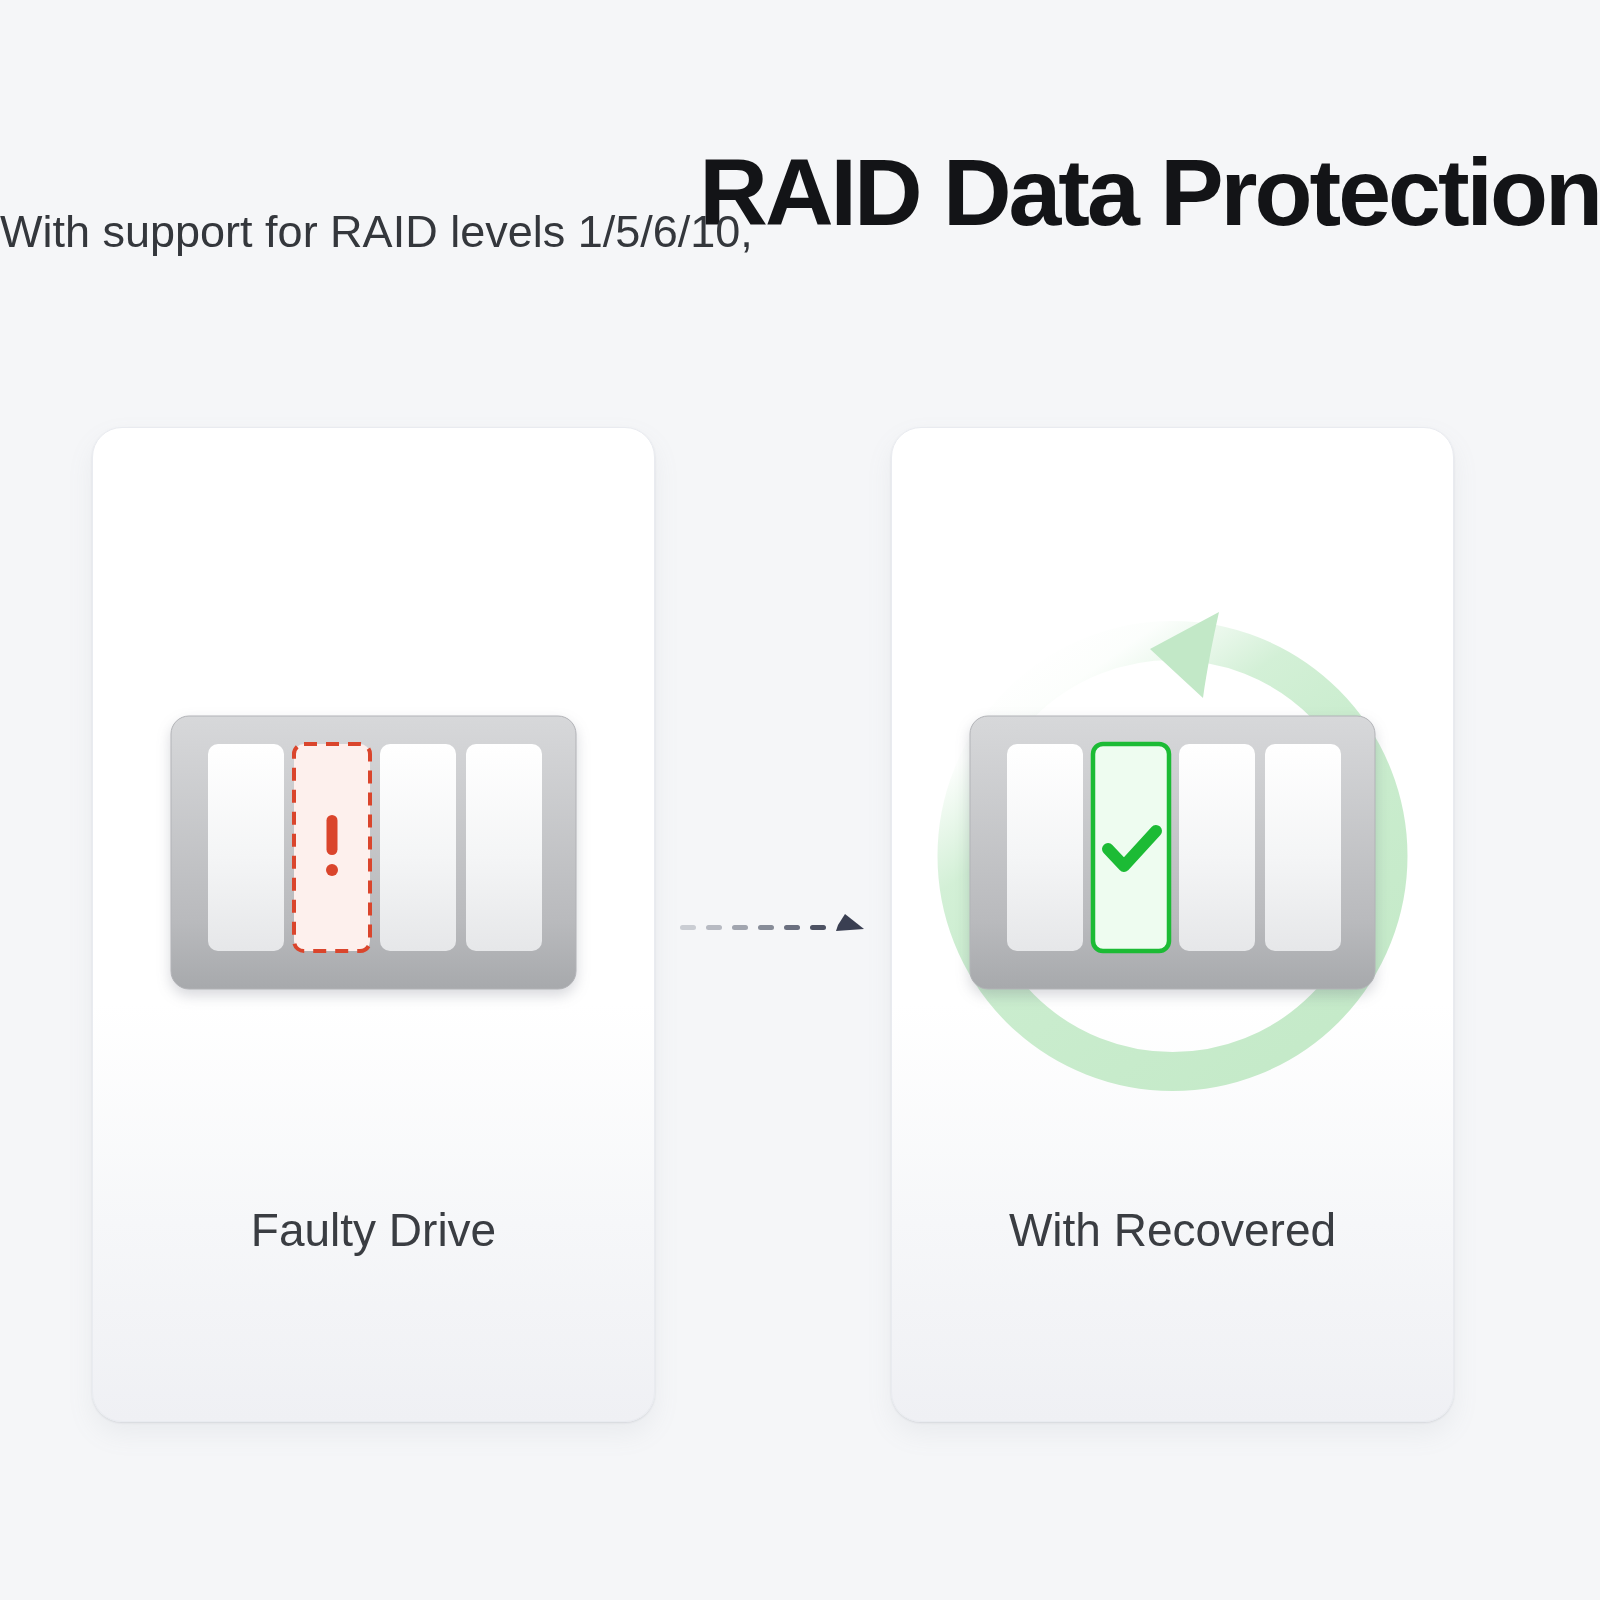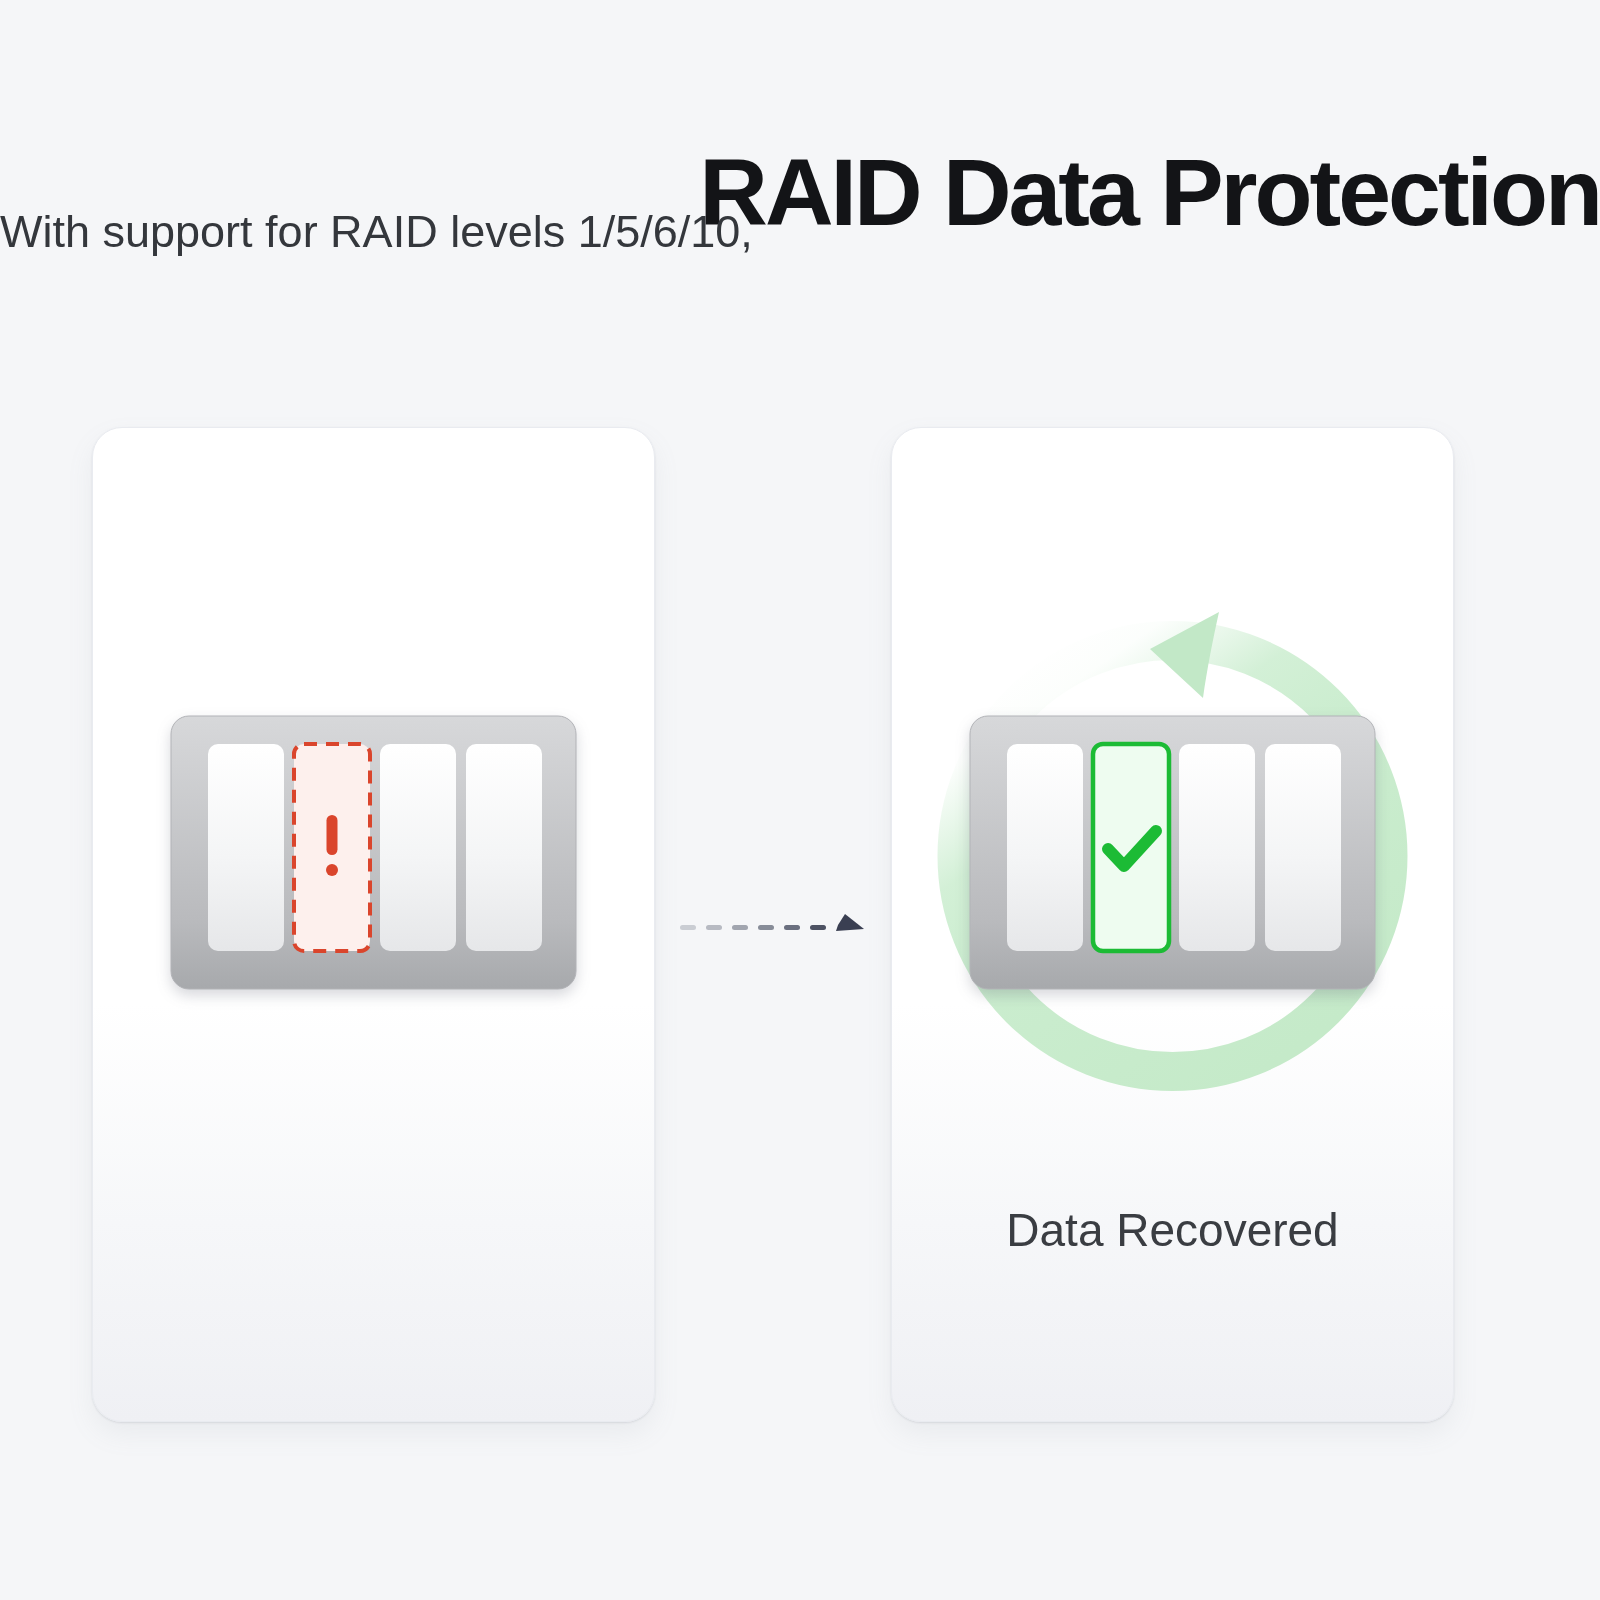--- a/index.html
+++ b/index.html
@@ -100,20 +100,21 @@
         <rect x="37" y="28" width="76" height="207" rx="10" fill="url(#bayGradL)"></rect>
         <rect class="faulty-bay" x="123" y="28" width="76" height="207" rx="10"></rect>
         <rect x="209" y="28" width="76" height="207" rx="10" fill="url(#bayGradL)"></rect>
         <rect x="295" y="28" width="76" height="207" rx="10" fill="url(#bayGradL)"></rect>
         <g>
           <rect class="excl" x="155.5" y="99" width="11" height="40" rx="5.5"></rect>
           <circle class="excl" cx="161" cy="154" r="6"></circle>
         </g>
       </g>
     </svg>
+    <div class="card-label">Faulty Drive</div>
   </div>
 
   <svg class="connector" viewBox="0 0 188 32">
     <rect x="2" y="12" width="16" height="5" rx="2.5" fill="#cacdd3"></rect>
     <rect x="28" y="12" width="16" height="5" rx="2.5" fill="#b7bac2"></rect>
     <rect x="54" y="12" width="16" height="5" rx="2.5" fill="#a1a5af"></rect>
     <rect x="80" y="12" width="16" height="5" rx="2.5" fill="#878c98"></rect>
     <rect x="106" y="12" width="16" height="5" rx="2.5" fill="#6a6f7f"></rect>
     <rect x="132" y="12" width="16" height="5" rx="2.5" fill="#4d5263"></rect>
     <polygon class="head" points="158,18 186,16 167,1 160,12"></polygon>
@@ -148,16 +149,16 @@
 
       <g class="enclosure" transform="translate(78,288)">
         <rect width="405" height="273" rx="18" fill="url(#encGradR)" stroke="#b2b3b7" stroke-width="1"></rect>
         <rect x="37" y="28" width="76" height="207" rx="10" fill="url(#bayGradR)"></rect>
         <rect class="check-bay" x="123" y="28" width="76" height="207" rx="10"></rect>
         <rect x="209" y="28" width="76" height="207" rx="10" fill="url(#bayGradR)"></rect>
         <rect x="295" y="28" width="76" height="207" rx="10" fill="url(#bayGradR)"></rect>
         <polyline class="checkmark" points="138,133 154,150 186,115"></polyline>
       </g>
     </svg>
-    <div class="card-label">Data Recovered</div>
+    <div class="card-label">With Recovered</div>
   </div>
 
 </div>
 
 </body></html>

